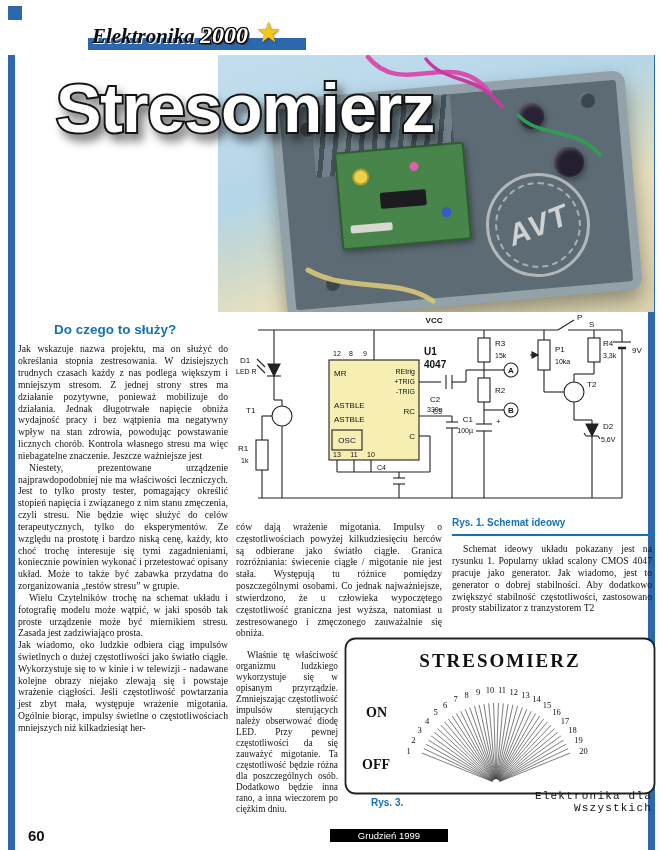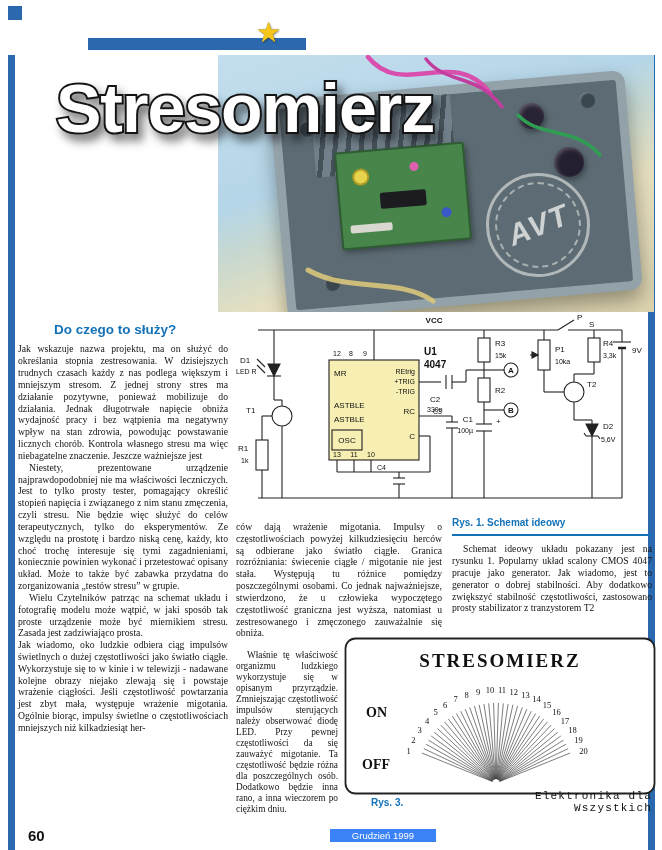--- a/index.html
+++ b/index.html
@@ -90,37 +90,41 @@
   
   .meter-fig { position:absolute; left:344px; top:637px; width:312px; height:158px; }
   .meter-title { font-family:"Liberation Serif",serif; font-weight:bold; font-size:19px;
     letter-spacing:2px; fill:#111; }
   .meter-onoff { font-family:"Liberation Serif",serif; font-weight:bold; font-size:14px; fill:#111; }
   [data-name="meter-fan"] line { stroke:#444; stroke-width:.7; }
   .meter-num { font:8.5px "Liberation Serif",serif; fill:#111; }
   
   .footer-page-num { position:absolute; left:28px; top:827px;
     font-family:"Liberation Sans",sans-serif; font-weight:bold; font-size:15px; color:#111; }
-  .footer-date-bar { position:absolute; left:330px; top:829px; width:106px; height:13px;
-    background:#3b82f6; color:#fff; font-family:"Liberation Sans",sans-serif;
+  .footer-date-bar { position:absolute; left:330px; top:829px; width:118px; height:13px;
+    background:#000000; color:#fff; font-family:"Liberation Sans",sans-serif;
     font-size:9.5px; text-align:center; line-height:13px; }
   .footer-magazine { position:absolute; left:452px; top:790px; width:200px; text-align:right;
     font-family:Liberation Mono, monospace; font-size:11px; letter-spacing:1.2px; color:#111; }
 </style>
 </head>
 <body>
 
 <div class="page" data-name="magazine-page">
 
   <div class="corner-square" data-name="corner-accent"></div>
   <div class="edge-bar edge-left" data-name="left-edge-bar"></div>
   <div class="edge-bar edge-right" data-name="right-edge-bar"></div>
 
   <div class="header" data-name="masthead">
     <div class="logo-bar" data-name="logo-underline-bar"></div>
+    <div class="logo-text" data-name="magazine-logo">
+      <span data-name="logo-word">Elektronika</span>
+      <span class="logo-year" data-name="logo-year">2000</span>
+    </div>
     <span class="logo-star" data-name="star-icon">★</span>
   </div>
 
   <div class="photo" data-name="hero-photo">
     <div class="enclosure" data-name="device-enclosure">
       <div class="screw s1" data-name="screw-post"></div>
       <div class="screw s2" data-name="screw-post"></div>
       <div class="screw s3" data-name="screw-post"></div>
     </div>
     <div class="vents" data-name="enclosure-vents"></div>
@@ -147,21 +151,21 @@
   </div>
 
   <svg class="hero-title" data-name="article-title" viewBox="0 0 540 98">
     <text x="4" y="72">Stresomierz</text>
   </svg>
 
   <div class="col col1" data-name="column-1">
     <h2 class="section-heading" data-name="section-heading">Do czego to służy?</h2>
     <p data-name="paragraph">Jak wskazuje nazwa projektu, ma on służyć do określania stopnia zestresowania. W dzisiejszych trudnych czasach każdy z nas podlega większym i mniejszym stresom. Z jednej strony stres ma działanie pozytywne, ponieważ mobilizuje do działania. Jednak długotrwałe napięcie obniża wydajność pracy i bez wątpienia ma negatywny wpływ na stan zdrowia, powodując powstawanie licznych chorób. Kontrola własnego stresu ma więc niebagatelne znaczenie. Jeszcze ważniejsze jest</p>
     <p class="indent" data-name="paragraph">Niestety, prezentowane urządzenie najprawdopodobniej nie ma właściwości leczniczych. Jest to tylko prosty tester, pomagający określić stopień napięcia i związanego z nim stanu zmęczenia, czyli stresu. Nie będzie więc służyć do celów terapeutycznych, tylko do eksperymentów. Ze względu na prostotę i bardzo niską cenę, każdy, kto choć trochę interesuje się tymi zagadnieniami, koniecznie powinien wykonać i przetestować opisany układ. Może to także być zabawka przydatna do zorganizowania „testów stresu” w grupie.</p>
-    <p class="indent" data-name="paragraph">Wielu Czytelników patrząc na schemat układu i fotografię modelu może wątpić, w jaki sposób tak proste urządzenie może być miernikiem stresu. Zasada jest zadziwiająco prosta.</p>
+    <p class="indent" data-name="paragraph">Wielu Czytelników trochę na schemat układu i fotografię modelu może wątpić, w jaki sposób tak proste urządzenie może być miernikiem stresu. Zasada jest zadziwiająco prosta.</p>
     <p data-name="paragraph">Jak wiadomo, oko ludzkie odbiera ciąg impulsów świetlnych o dużej częstotliwości jako światło ciągłe. Wykorzystuje się to w kinie i w telewizji - nadawane kolejne obrazy niejako zlewają się i powstaje wrażenie ciągłości. Jeśli częstotliwość powtarzania jest zbyt mała, występuje wrażenie migotania. Ogólnie biorąc, impulsy świetlne o częstotliwościach mniejszych niż kilkadziesiąt her-</p>
   </div>
 
   <svg class="schematic" data-name="circuit-schematic" viewBox="0 0 418 202">
     <g data-name="schematic-wires" stroke="#222" stroke-width="1.1" fill="none">
 
       <line x1="24" y1="18" x2="324" y2="18"></line>
       <line x1="334" y1="18" x2="388" y2="18"></line>
       <line x1="24" y1="186" x2="388" y2="186"></line>
 

